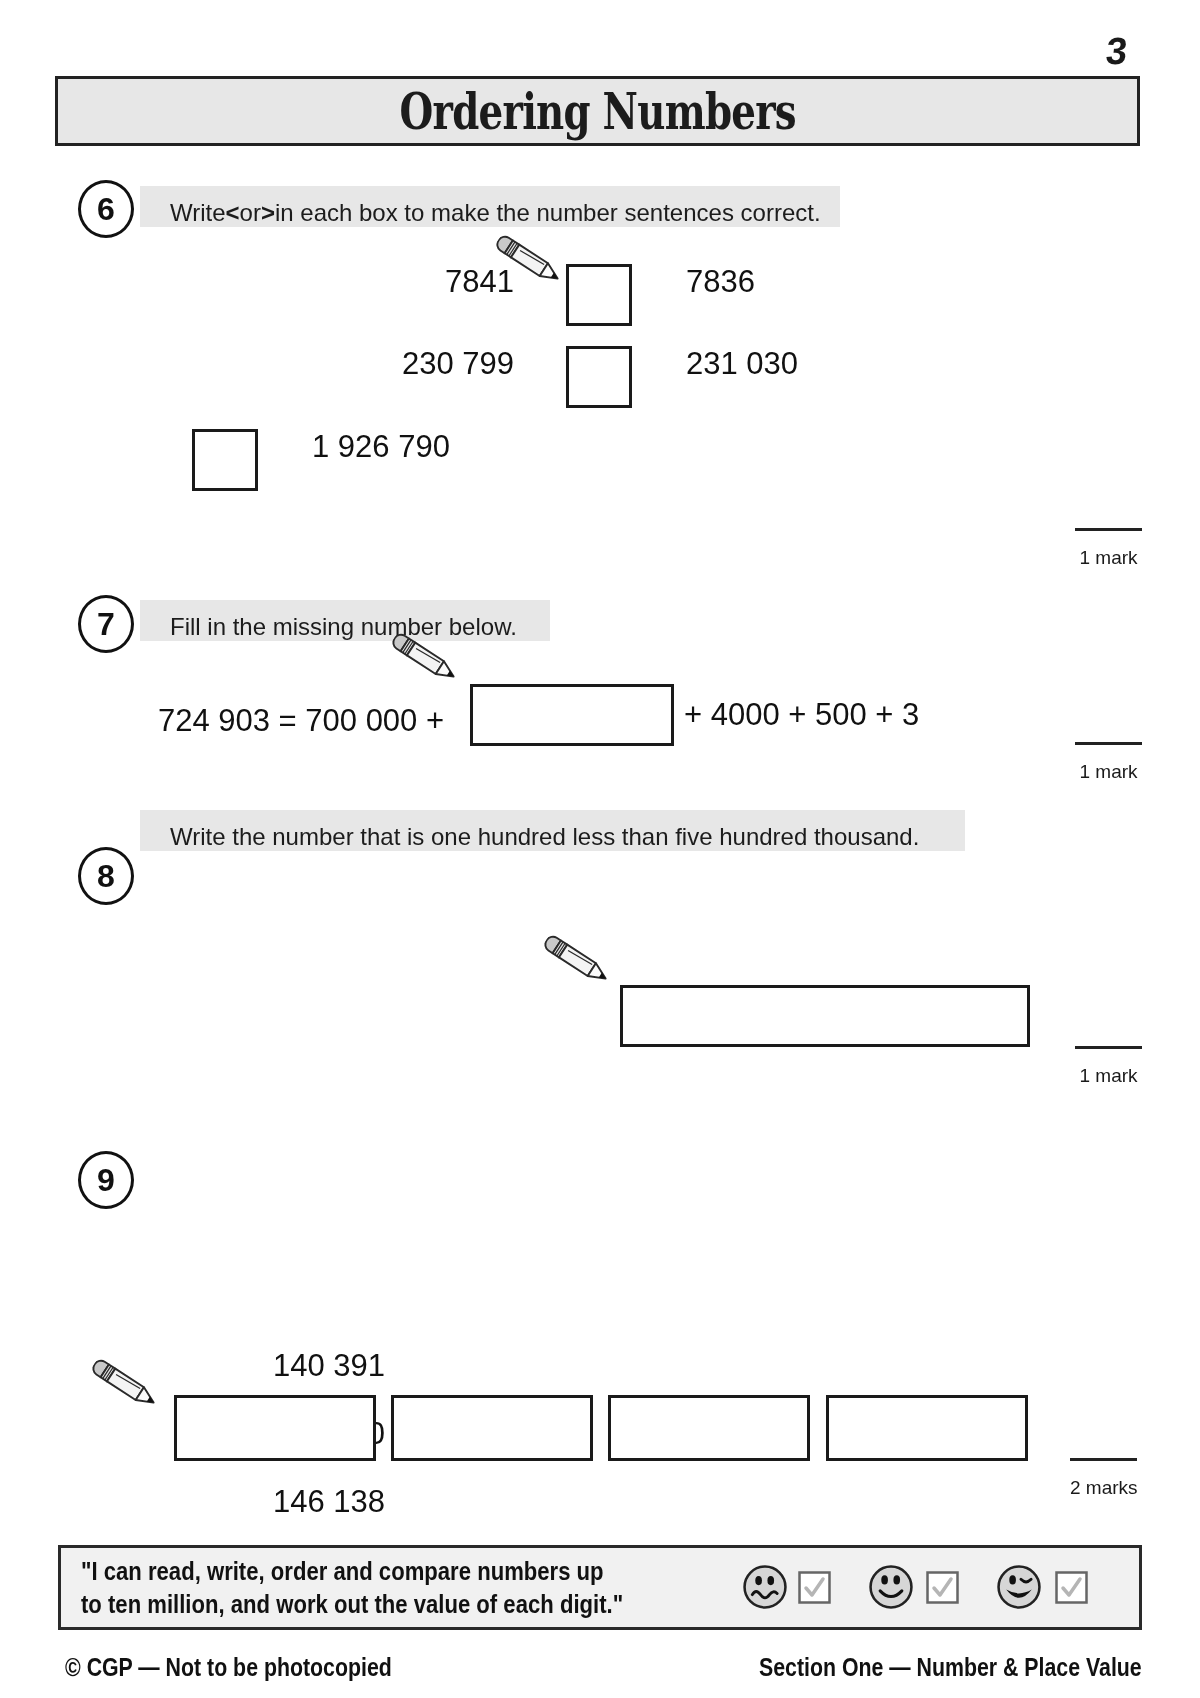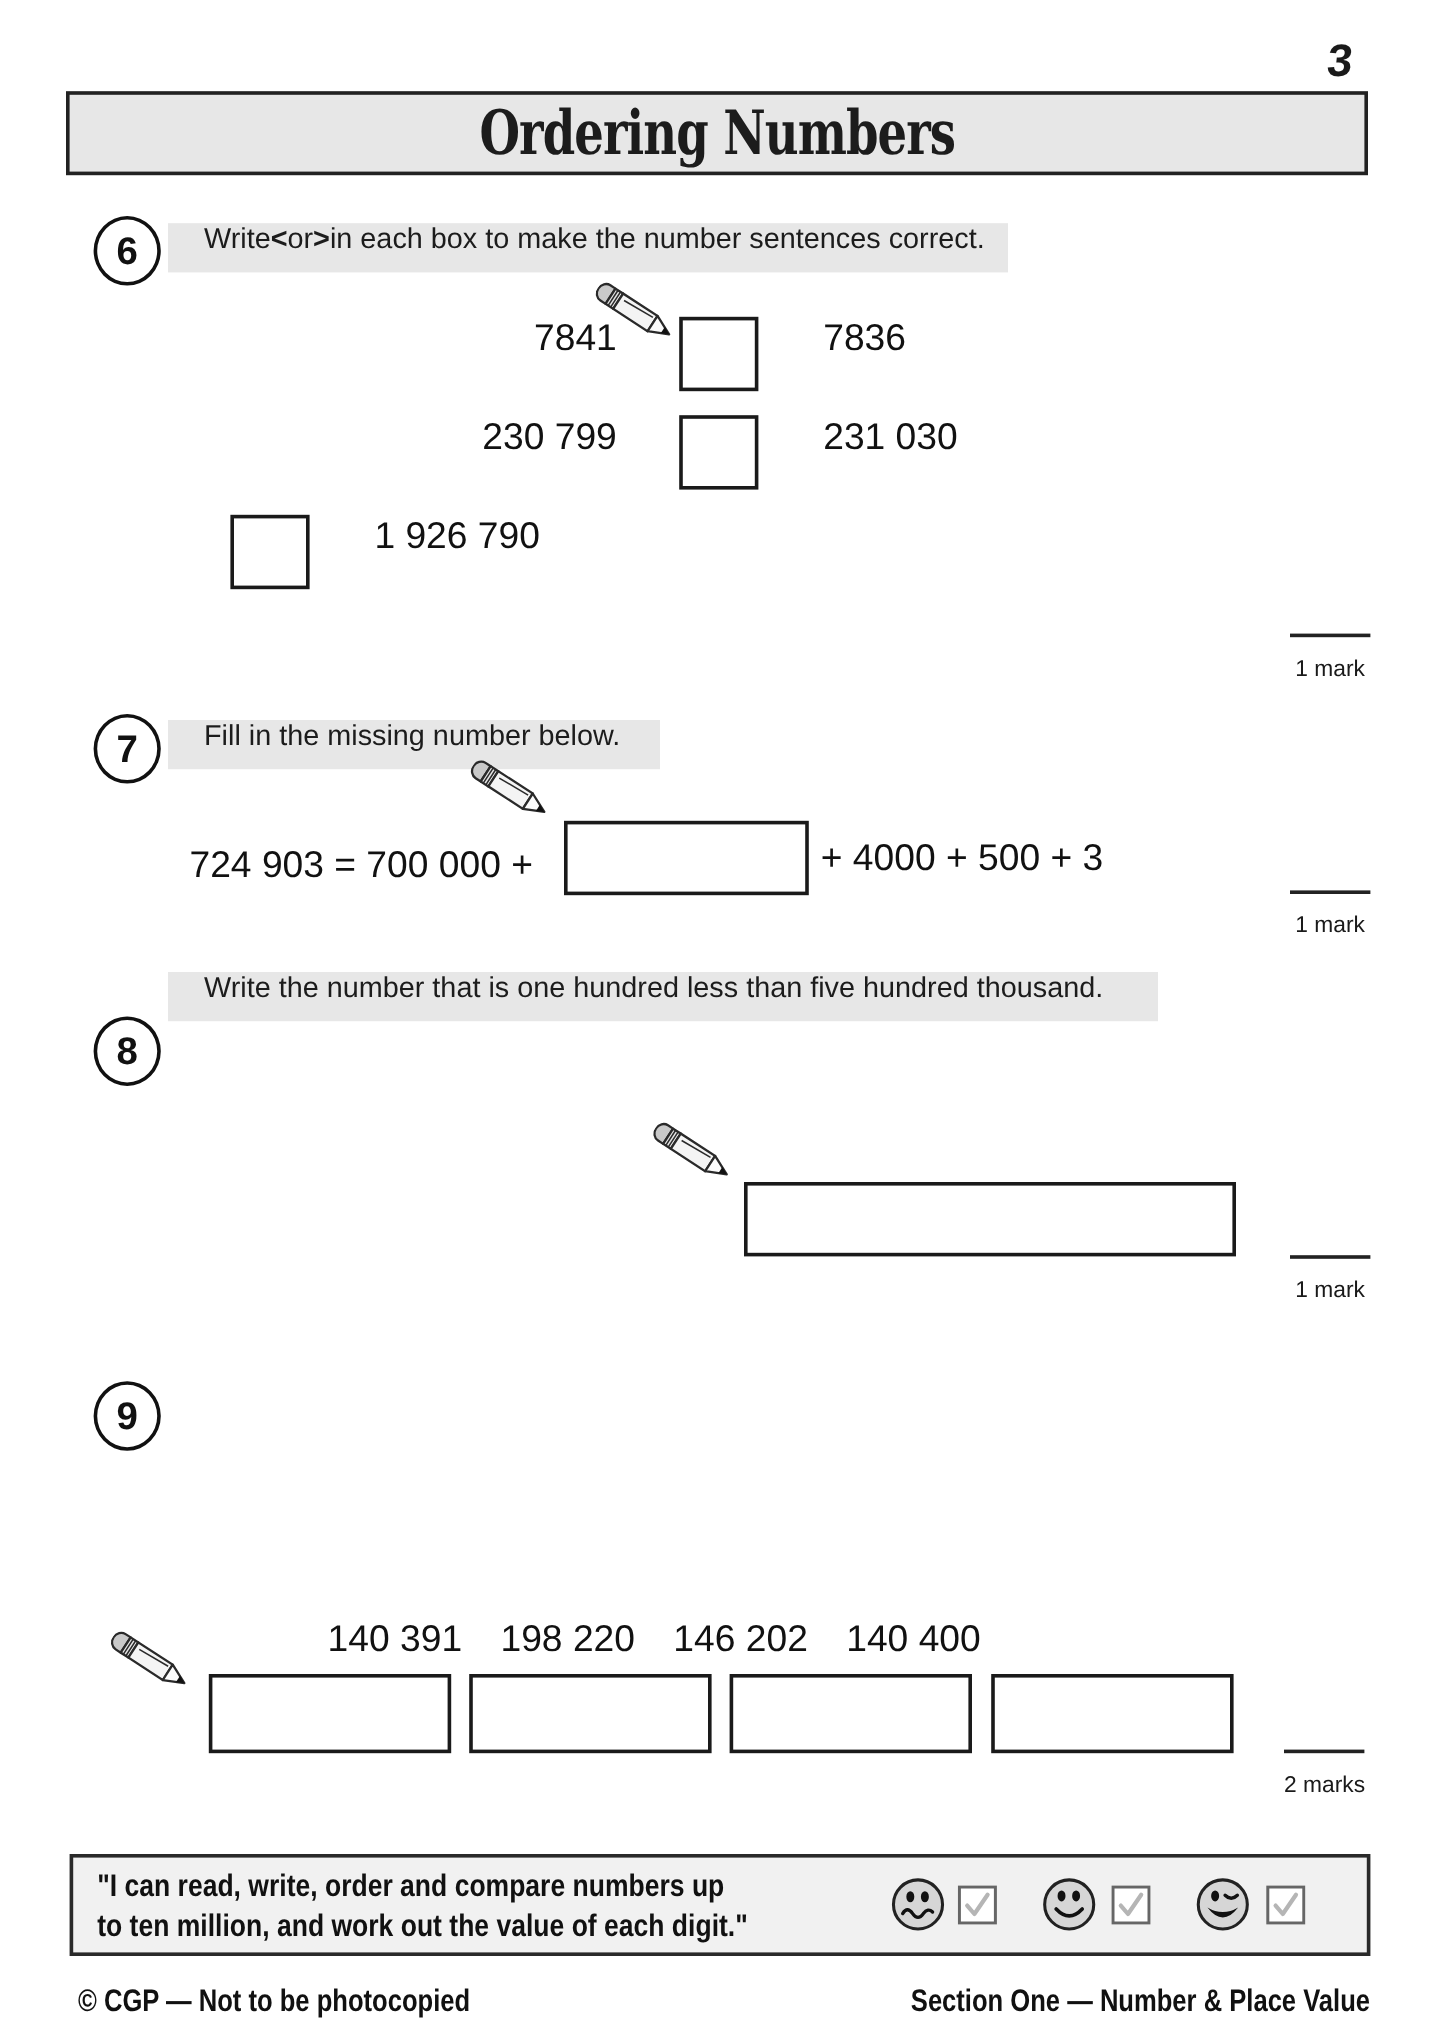--- a/index.html
+++ b/index.html
@@ -20,42 +20,42 @@
     transform:scaleX(0.76);letter-spacing:-1px;white-space:nowrap;
   }
   
   .qcircle{
     width:50px;height:52px;border:3px solid #111;border-radius:50%;
     display:flex;align-items:center;justify-content:center;
     font-size:32px;font-weight:bold;color:#111;background:#fff;
   }
   
   .qbar{
-    height:41px;background:#e7e7e7;display:flex;align-items:flex-start;
+    height:41px;background:#e7e7e7;display:flex;align-items:flex-end;
     padding-left:30px;font-size:24px;color:#1c1c1c;white-space:nowrap;
   }
   .qbar b{font-weight:bold;}
   
   .wbox{background:#fff;border:3px solid #1a1a1a;}
   
   .numtext{font-size:31px;color:#111;white-space:nowrap;}
   
   .q6row{left:140px;display:flex;height:62px;}
   .q6row .numleft{width:374px;text-align:right;}
   .q6row .cmpbox{width:60px;height:56px;margin-left:52px;margin-right:54px;}
   
   .mark{width:67px;text-align:center;}
   .mark .mark-line{height:3px;background:#222;}
   .mark .mark-text{font-size:19px;margin-top:16px;color:#1a1a1a;white-space:nowrap;}
   
   .eqrow{left:140px;display:flex;align-items:center;height:62px;}
   .eqrow .eq-left{width:322px;text-align:center;margin-top:11px;}
   .eqrow .eqbox{width:198px;height:56px;margin-left:8px;margin-right:10px;}
   
-  .q9nums{display:flex;gap:32px;}
+  .q9nums{display:flex;gap:32px;flex-direction:column;}
   .q9boxes .obox{position:absolute;top:0;width:196px;height:60px;}
   
   .pencil{width:76px;transform:rotate(33deg);transform-origin:center;}
   
   .panel{
     left:58px;top:1545px;width:1078px;height:79px;background:#f1f1f1;border:3px solid #2a2a2a;
   }
   .quote{
     position:absolute;left:20px;font-size:26px;font-weight:bold;color:#111;
     transform:scaleX(0.85);transform-origin:left center;white-space:nowrap;
@@ -189,21 +189,21 @@
     <div class="mark-text">1 mark</div>
   </div>
 
   <div class="abs qcircle" style="left:78px;top:1151px">
     <span>9</span>
   </div>
 
   <div class="abs q9nums numtext" style="left:273px;top:1348px">
     <span>140 391</span>
     <span>198 220</span>
-    <span>146 202</span>
+    <span>146 138</span>
     <span>140 400</span>
   </div>
 
   <div class="abs" style="left:88px;top:1372px">
     <svg class="pencil" viewBox="0 0 120 40">
       <g stroke="#2a2a2a" stroke-width="3" stroke-linejoin="round">
         <path d="M12,8 a11,12 0 0,0 0,24 l8,0 0,-24 z" fill="#c9c9c9"></path>
         <rect x="20" y="8" width="12" height="24" fill="#e6e6e6"></rect>
         <line x1="24" y1="8" x2="24" y2="32" stroke-width="2"></line>
         <line x1="28" y1="8" x2="28" y2="32" stroke-width="2"></line>

